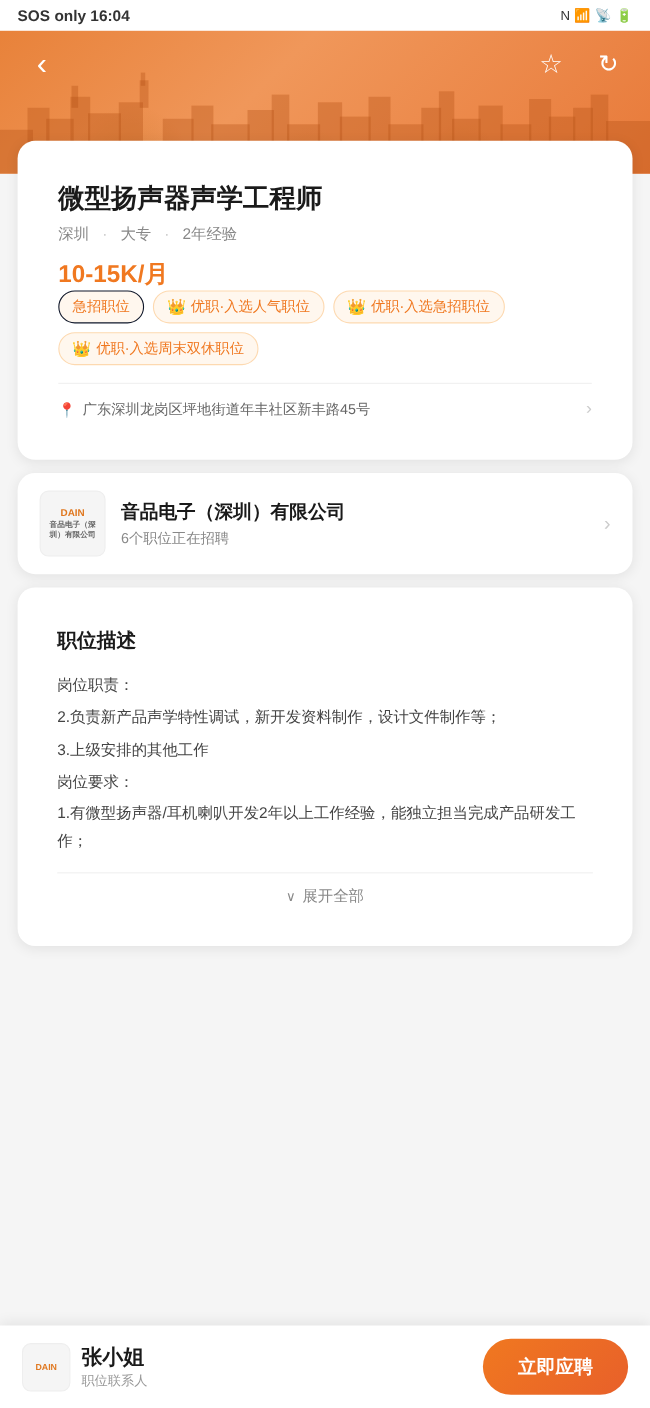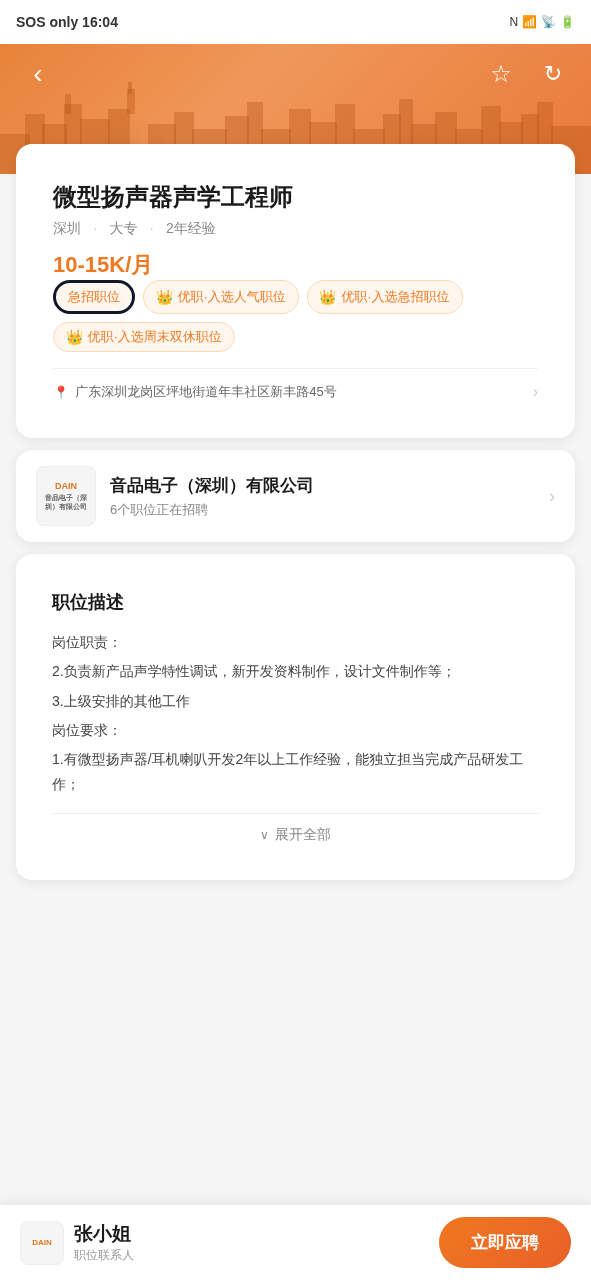--- a/index.html
+++ b/index.html
@@ -13,21 +13,21 @@
       overflow-x: hidden;
     }
 
     
     .status-bar {
       display: flex;
       justify-content: space-between;
       align-items: center;
       padding: 8px 16px;
       background: #fff;
-      height: 44px;
+      height: 28px;
     }
     .status-left {
       font-size: 14px;
       font-weight: 600;
       color: #333;
     }
     .status-right {
       display: flex;
       align-items: center;
       gap: 4px;
@@ -137,21 +137,21 @@
       align-items: center;
       gap: 4px;
       padding: 5px 12px;
       border-radius: 20px;
       font-size: 13px;
       font-weight: 500;
     }
     .tag-plain {
       background: #fff7ee;
       color: #f07820;
-      border: 3px solid #0f172a;
+      border: 1px solid #0f172a;
     }
     .tag-crown {
       background: #fff7ee;
       color: #f07820;
       border: 1px solid #fdd9b0;
     }
     .crown-icon {
       font-size: 14px;
     }
 

